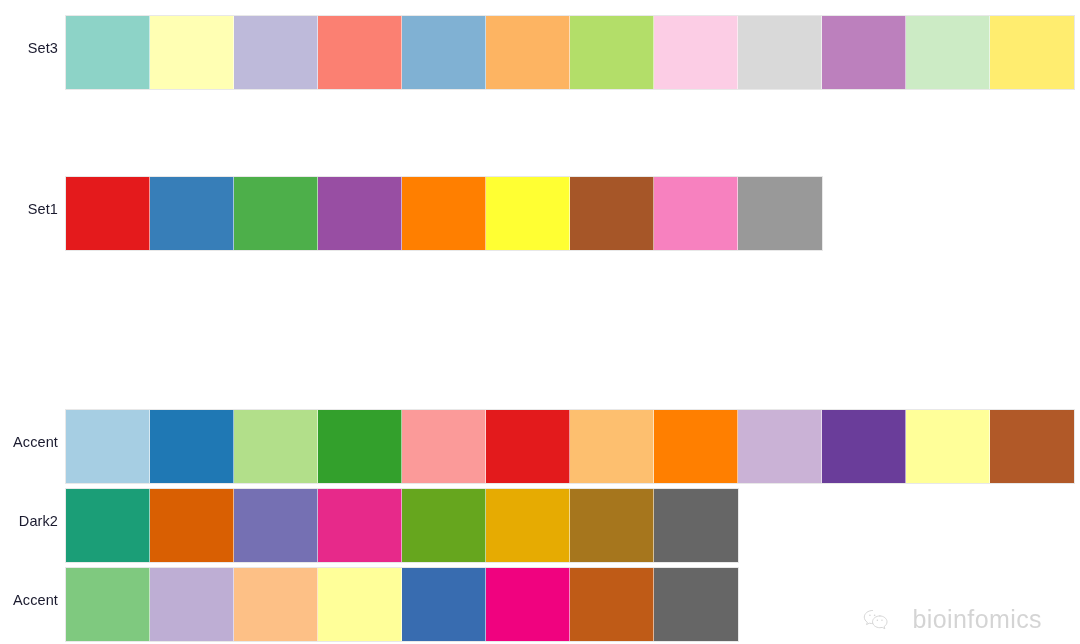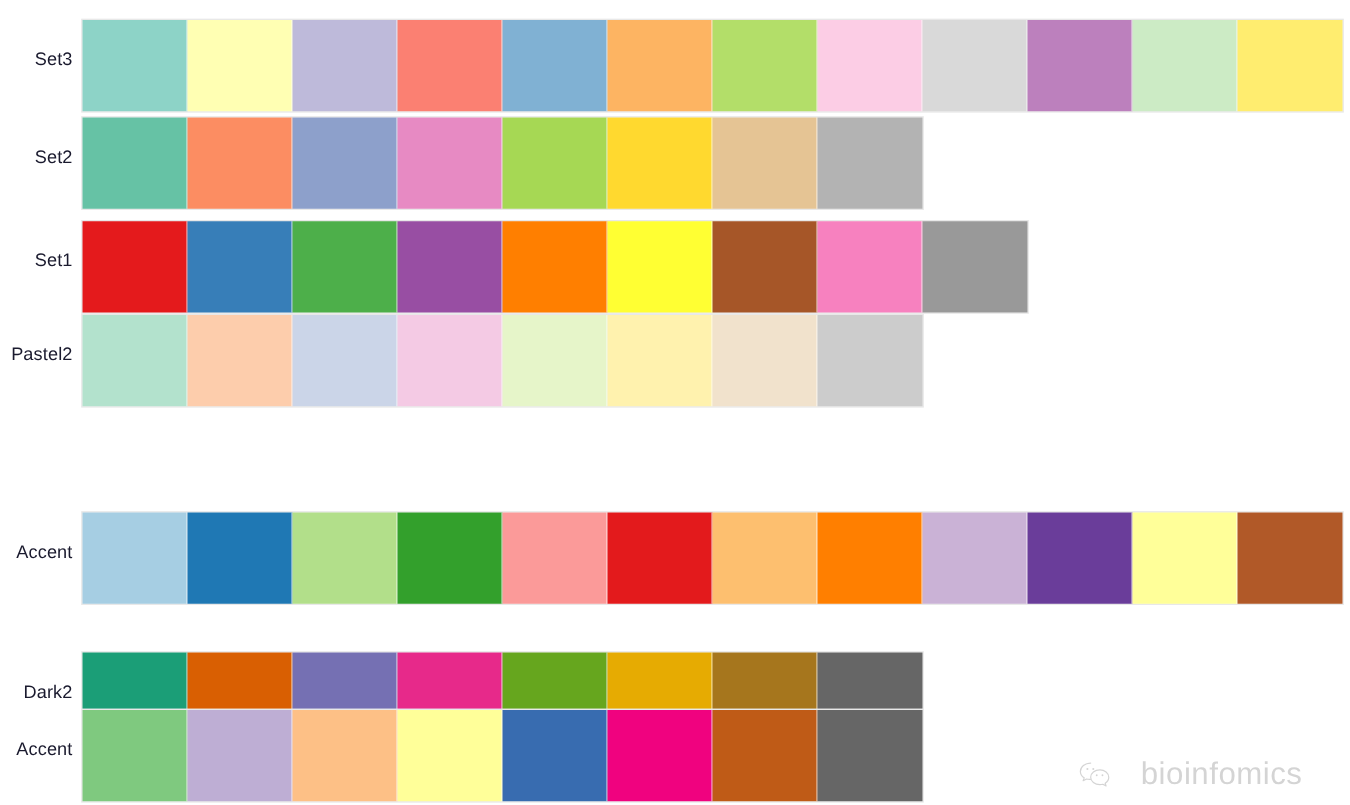--- a/index.html
+++ b/index.html
@@ -104,78 +104,52 @@
         <div class="swatch" title="#80B1D3" style="background: rgb(128, 177, 211);"></div>
         <div class="swatch" title="#FDB462" style="background: rgb(253, 180, 98);"></div>
         <div class="swatch" title="#B3DE69" style="background: rgb(179, 222, 105);"></div>
         <div class="swatch" title="#FCCDE5" style="background: rgb(252, 205, 229);"></div>
         <div class="swatch" title="#D9D9D9" style="background: rgb(217, 217, 217);"></div>
         <div class="swatch" title="#BC80BD" style="background: rgb(188, 128, 189);"></div>
         <div class="swatch" title="#CCEBC5" style="background: rgb(204, 235, 197);"></div>
         <div class="swatch" title="#FFED6F" style="background: rgb(255, 237, 111);"></div>
       </div>
     </div>
-    <div class="palette-row" style="top: 93px; width: 1080px;">
-      <div class="row-label">Set2</div>
-      <div class="swatch-strip">
-        <div class="swatch" title="#66C2A5" style="background: rgb(102, 194, 165);"></div>
-        <div class="swatch" title="#FC8D62" style="background: rgb(252, 141, 98);"></div>
-        <div class="swatch" title="#8DA0CB" style="background: rgb(141, 160, 203);"></div>
-        <div class="swatch" title="#E78AC3" style="background: rgb(231, 138, 195);"></div>
-        <div class="swatch" title="#A6D854" style="background: rgb(166, 216, 84);"></div>
-        <div class="swatch" title="#FFD92F" style="background: rgb(255, 217, 47);"></div>
-        <div class="swatch" title="#E5C494" style="background: rgb(229, 196, 148);"></div>
-        <div class="swatch" title="#B3B3B3" style="background: rgb(179, 179, 179);"></div>
-      </div>
-    </div>
     <div class="palette-row" style="top: 176px; width: 1080px;">
       <div class="row-label">Set1</div>
       <div class="swatch-strip">
         <div class="swatch" title="#E41A1C" style="background: rgb(228, 26, 28);"></div>
         <div class="swatch" title="#377EB8" style="background: rgb(55, 126, 184);"></div>
         <div class="swatch" title="#4DAF4A" style="background: rgb(77, 175, 74);"></div>
         <div class="swatch" title="#984EA3" style="background: rgb(152, 78, 163);"></div>
         <div class="swatch" title="#FF7F00" style="background: rgb(255, 127, 0);"></div>
         <div class="swatch" title="#FFFF33" style="background: rgb(255, 255, 51);"></div>
         <div class="swatch" title="#A65628" style="background: rgb(166, 86, 40);"></div>
         <div class="swatch" title="#F781BF" style="background: rgb(247, 129, 191);"></div>
         <div class="swatch" title="#999999" style="background: rgb(153, 153, 153);"></div>
-      </div>
-    </div>
-    <div class="palette-row" style="top: 251px; width: 1080px;">
-      <div class="row-label">Pastel2</div>
-      <div class="swatch-strip">
-        <div class="swatch" title="#B3E2CD" style="background: rgb(179, 226, 205);"></div>
-        <div class="swatch" title="#FDCDAC" style="background: rgb(253, 205, 172);"></div>
-        <div class="swatch" title="#CBD5E8" style="background: rgb(203, 213, 232);"></div>
-        <div class="swatch" title="#F4CAE4" style="background: rgb(244, 202, 228);"></div>
-        <div class="swatch" title="#E6F5C9" style="background: rgb(230, 245, 201);"></div>
-        <div class="swatch" title="#FFF2AE" style="background: rgb(255, 242, 174);"></div>
-        <div class="swatch" title="#F1E2CC" style="background: rgb(241, 226, 204);"></div>
-        <div class="swatch" title="#CCCCCC" style="background: rgb(204, 204, 204);"></div>
       </div>
     </div>
     <div class="palette-row" style="top: 409px; width: 1080px;">
       <div class="row-label">Accent</div>
       <div class="swatch-strip">
         <div class="swatch" title="#A6CEE3" style="background: rgb(166, 206, 227);"></div>
         <div class="swatch" title="#1F78B4" style="background: rgb(31, 120, 180);"></div>
         <div class="swatch" title="#B2DF8A" style="background: rgb(178, 223, 138);"></div>
         <div class="swatch" title="#33A02C" style="background: rgb(51, 160, 44);"></div>
         <div class="swatch" title="#FB9A99" style="background: rgb(251, 154, 153);"></div>
         <div class="swatch" title="#E31A1C" style="background: rgb(227, 26, 28);"></div>
         <div class="swatch" title="#FDBF6F" style="background: rgb(253, 191, 111);"></div>
         <div class="swatch" title="#FF7F00" style="background: rgb(255, 127, 0);"></div>
         <div class="swatch" title="#CAB2D6" style="background: rgb(202, 178, 214);"></div>
         <div class="swatch" title="#6A3D9A" style="background: rgb(106, 61, 154);"></div>
         <div class="swatch" title="#FFFF99" style="background: rgb(255, 255, 153);"></div>
         <div class="swatch" title="#B15928" style="background: rgb(177, 89, 40);"></div>
       </div>
     </div>
-    <div class="palette-row" style="top: 488px; width: 1080px; margin-top: 33px;">
+    <div class="palette-row" style="top: 488px; width: 1080px;">
       <div class="row-label">Dark2</div>
       <div class="swatch-strip">
         <div class="swatch" title="#1B9E77" style="background: rgb(27, 158, 119);"></div>
         <div class="swatch" title="#D95F02" style="background: rgb(217, 95, 2);"></div>
         <div class="swatch" title="#7570B3" style="background: rgb(117, 112, 179);"></div>
         <div class="swatch" title="#E7298A" style="background: rgb(231, 41, 138);"></div>
         <div class="swatch" title="#66A61E" style="background: rgb(102, 166, 30);"></div>
         <div class="swatch" title="#E6AB02" style="background: rgb(230, 171, 2);"></div>
         <div class="swatch" title="#A6761D" style="background: rgb(166, 118, 29);"></div>
         <div class="swatch" title="#666666" style="background: rgb(102, 102, 102);"></div>

